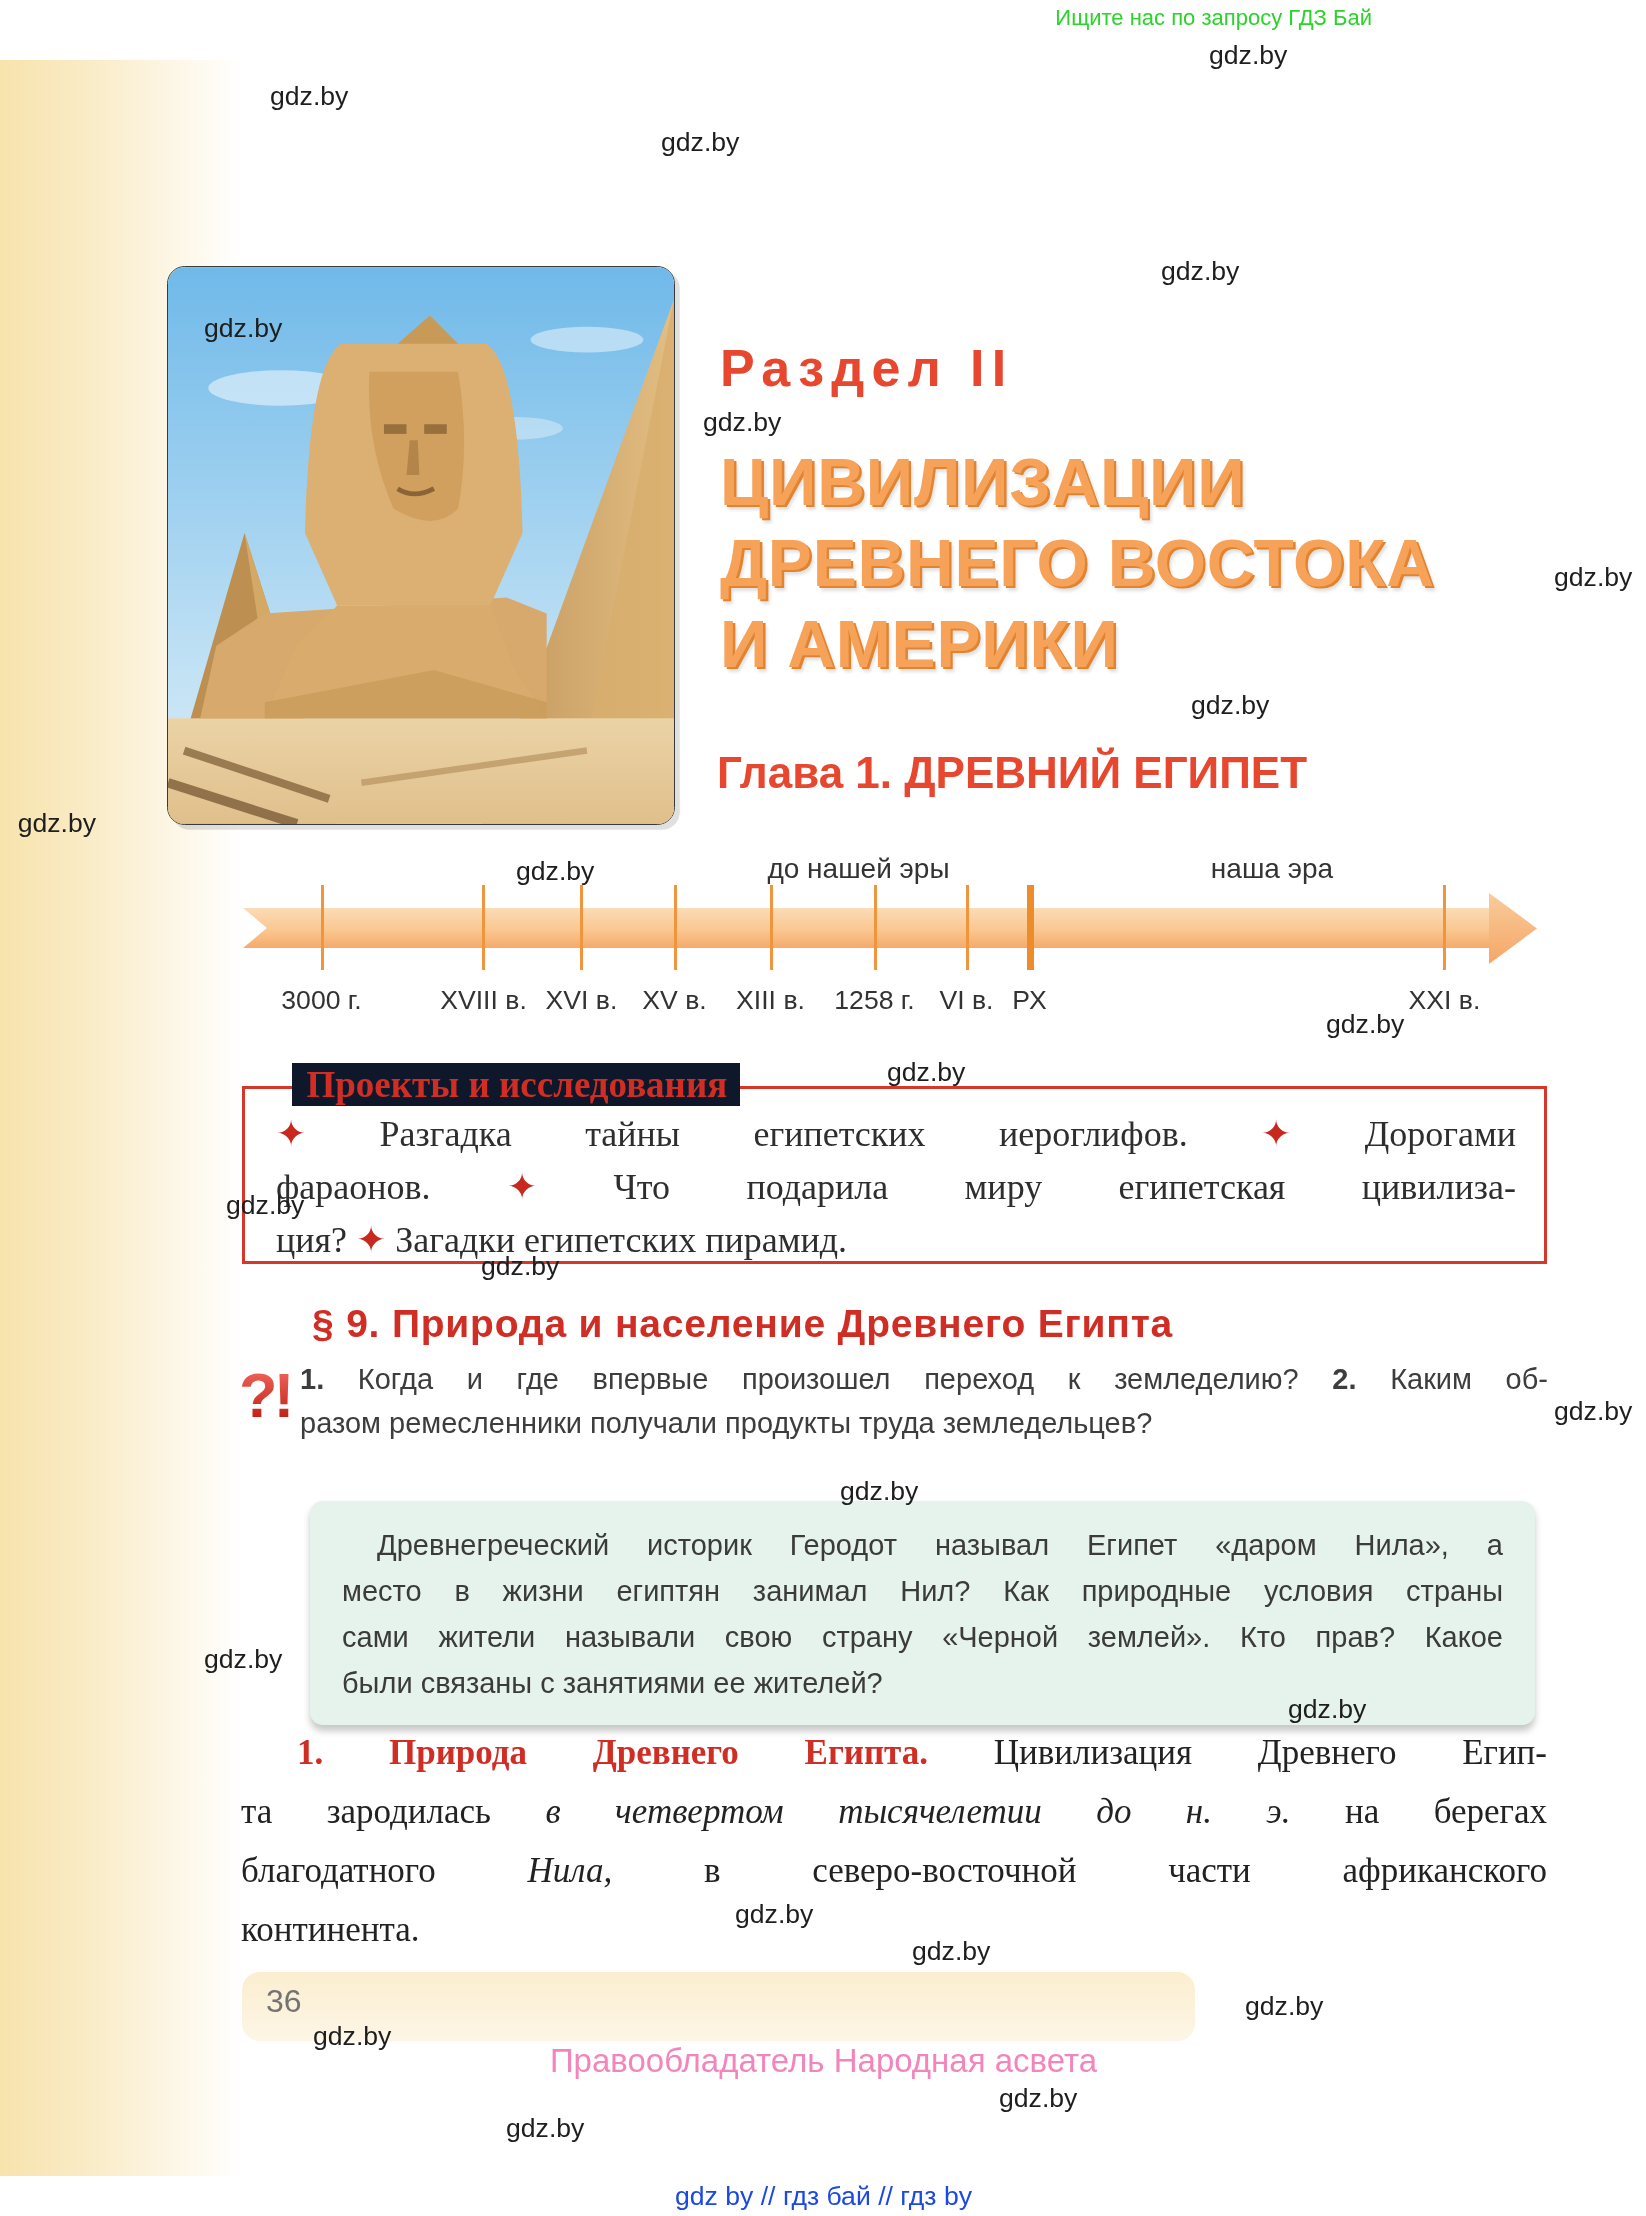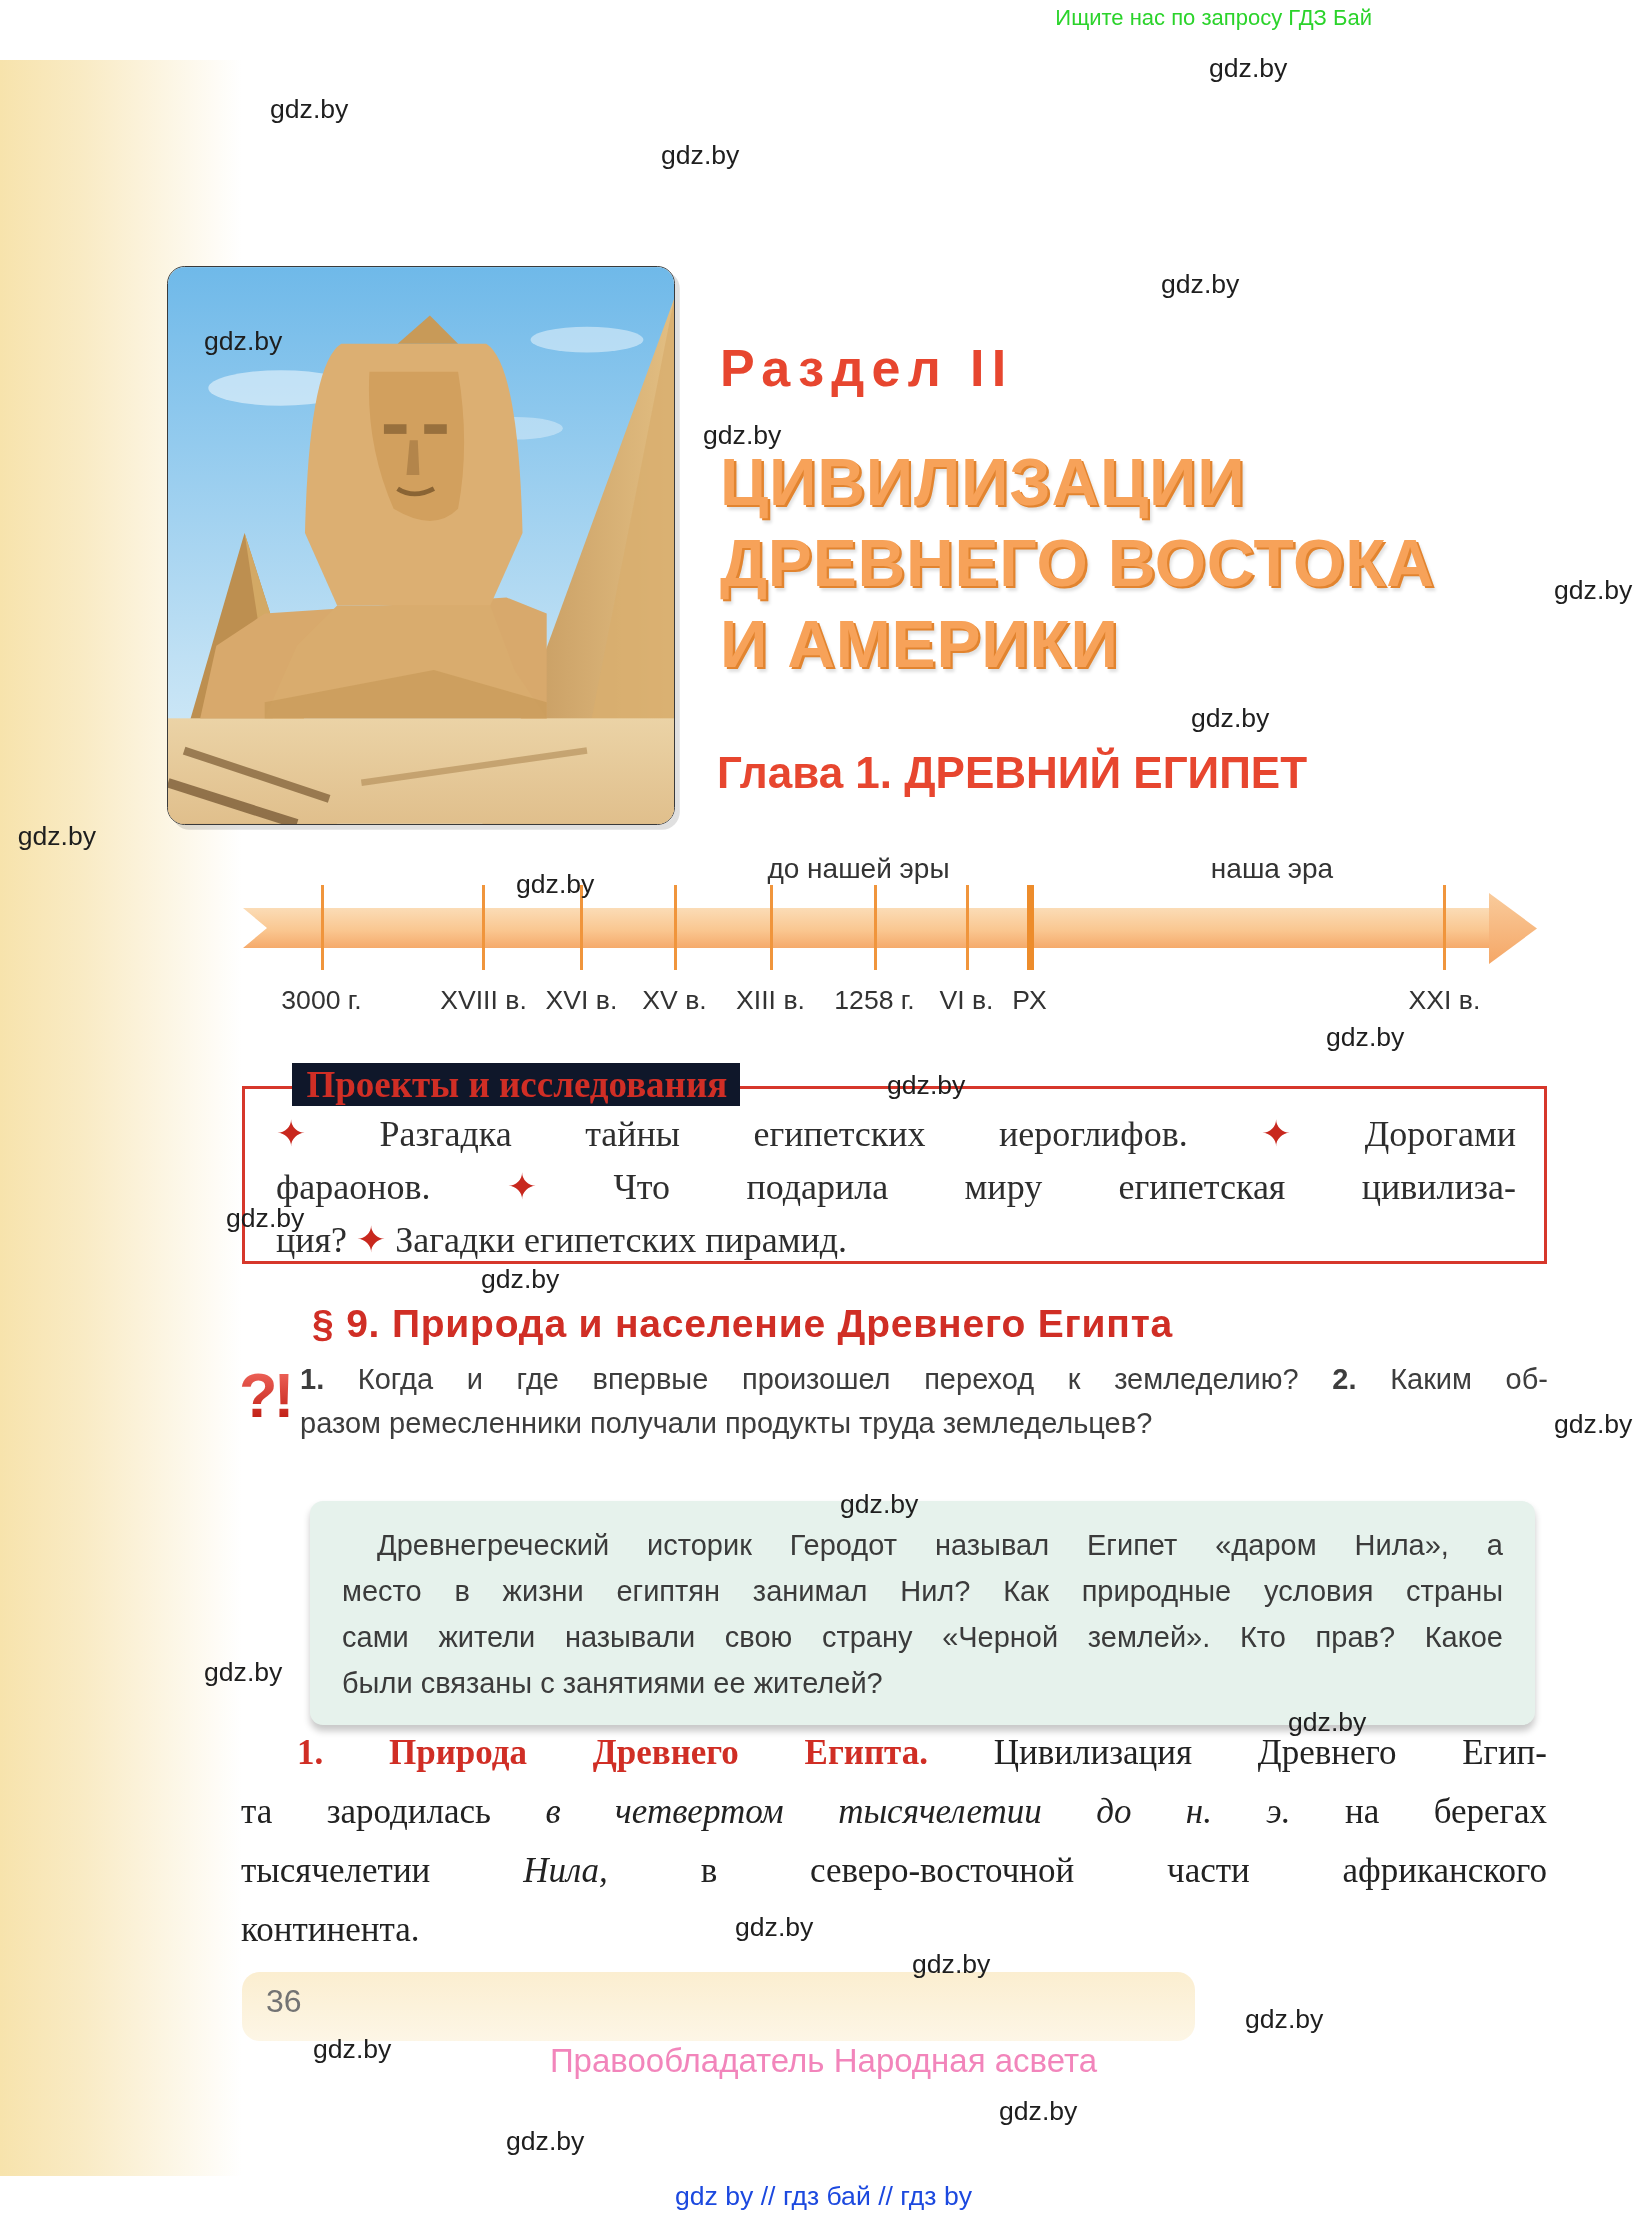--- a/index.html
+++ b/index.html
@@ -15,21 +15,21 @@
     background:linear-gradient(90deg,#F7E3AC 0%,#F9EBC5 35%,rgba(253,250,240,0) 100%);
   }
 
   
   #top-banner{
     left:0;top:4.8px;width:1372px;text-align:right;
     font-size:22px;color:#2BD32B;font-weight:400;
   }
 
   
-  .wm{position:absolute;font-size:26.6px;color:#1E1E1E;white-space:nowrap;margin-top:13px;}
+  .wm{position:absolute;font-size:26.6px;color:#1E1E1E;white-space:nowrap;}
 
   
   #photo{
     left:167px;top:266px;width:506px;height:557px;border-radius:17.7px;
     overflow:hidden;border:1.6px solid #3a3a3a;box-shadow:4.8px 4.8px 0 rgba(0,0,0,0.12);
   }
   #photo svg{display:block;}
 
   
   #section-label{
@@ -240,21 +240,21 @@
 <div id="callout" class="abs">
   <div class="jline stretch indent">Древнегреческий историк Геродот называл Египет «даром Нила», а</div>
   <div class="jline stretch">место в жизни египтян занимал Нил? Как природные условия страны</div>
   <div class="jline stretch">сами жители называли свою страну «Черной землей». Кто прав? Какое</div>
   <div class="jline">были связаны с занятиями ее жителей?</div>
 </div>
 
 <div id="main-paragraph" class="abs">
   <div class="jline stretch" style="text-indent:56px;"><span class="seg-r">1. Природа Древнего Египта.</span><span> Цивилизация Древнего Егип-</span></div>
   <div class="jline stretch"><span>та зародилась </span><span class="seg-i">в четвертом тысячелетии до н. э.</span><span> на берегах</span></div>
-  <div class="jline stretch"><span>тысячелетии </span><span class="seg-i">Нила,</span><span> в северо-восточной части африканского</span></div>
+  <div class="jline stretch"><span>благодатного </span><span class="seg-i">Нила,</span><span> в северо-восточной части африканского</span></div>
   <div class="jline"><span>континента.</span></div>
 </div>
 
 <div id="page-band" class="abs"></div>
 <div id="page-number" class="abs">36</div>
 <div id="copyright" class="abs">Правообладатель Народная асвета</div>
 <div id="footer-links" class="abs"><a href="#">gdz by  //  гдз бай  //  гдз by</a></div>
 
 <span class="wm" style="left: 270px; top: 81px;">gdz.by</span>
 <span class="wm" style="left: 661px; top: 127px;">gdz.by</span>

